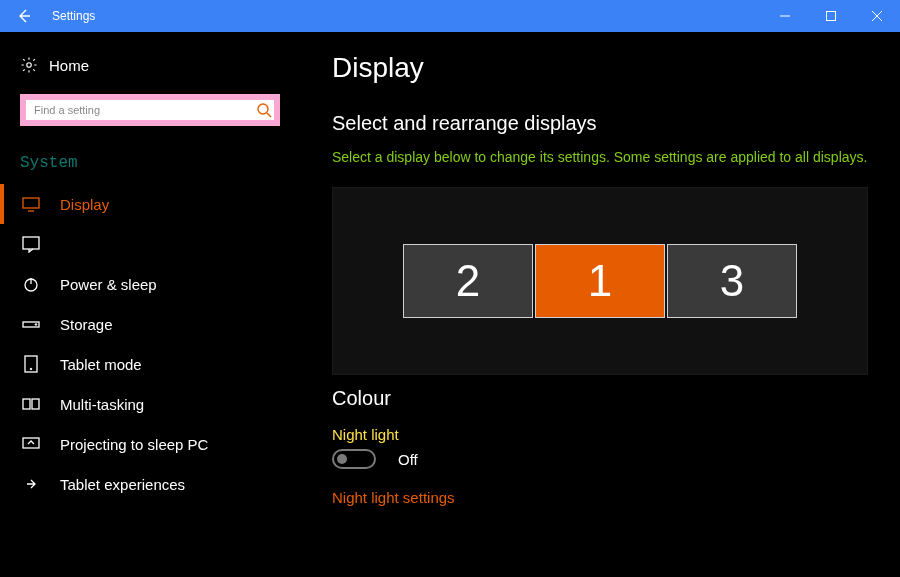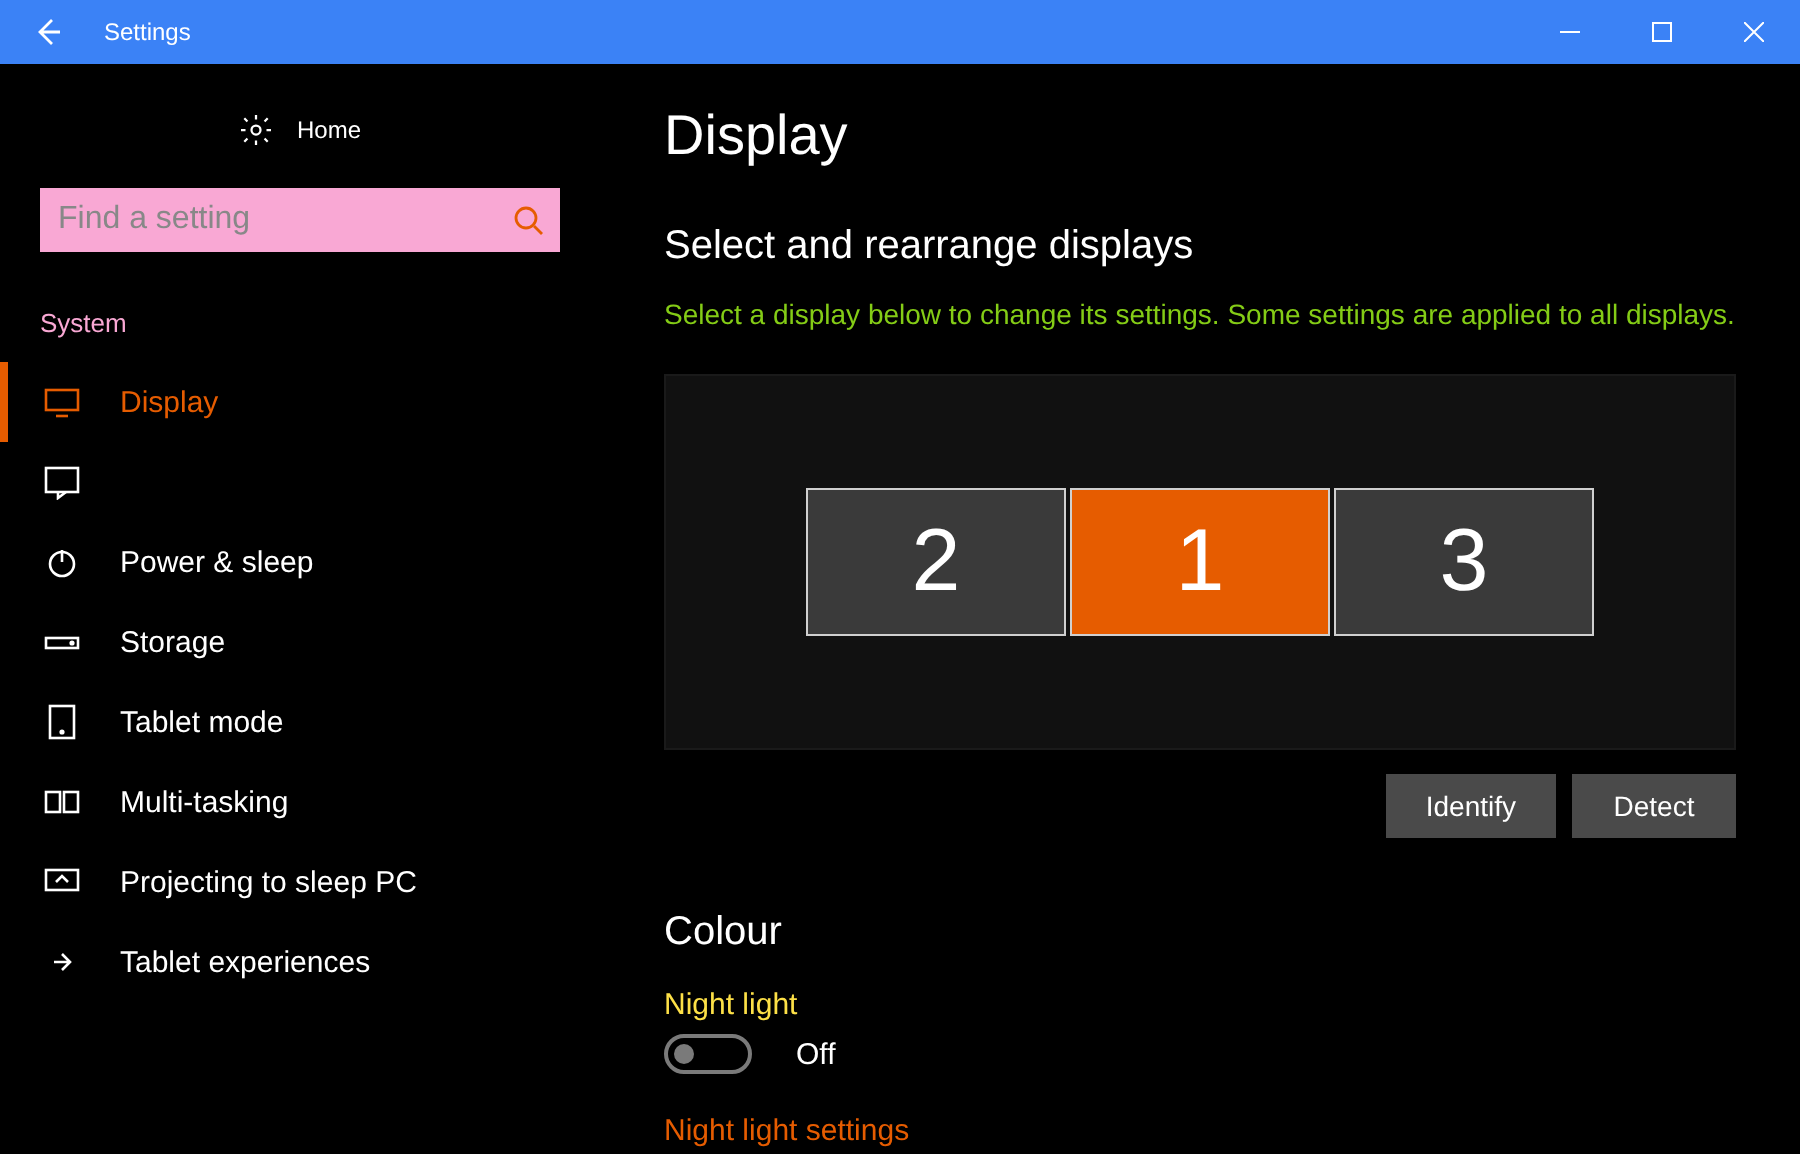--- a/index.html
+++ b/index.html
@@ -8,27 +8,27 @@
     .titlebar { height: 32px; background: #3b82f6; display: flex; align-items: center; }
     .back-btn { width: 48px; height: 32px; display: flex; align-items: center; justify-content: center; }
     .title { font-size: 12px; color: #fff; margin-left: 4px; }
     .win-controls { margin-left: auto; display: flex; }
     .win-btn { width: 46px; height: 32px; display: flex; align-items: center; justify-content: center; }
     .win-btn svg { display: block; }
 
     .content { display: flex; height: calc(100% - 32px); }
 
     .sidebar { width: 300px; padding: 24px 0 0 0; border-right: none; }
-    .home-row { display: flex; align-items: center; padding: 0 20px 20px 20px; gap: 11px; font-size: 12px; justify-content: center; }
+    .home-row { display: flex; align-items: center; padding: 0 20px 20px 20px; gap: 11px; font-size: 15px; }
     .gear { width: 18px; height: 18px; }
     .search-wrap { margin: 0 20px 24px 20px; position: relative; }
-    .search { width: 100%; height: 32px; border: 1px solid #f9a8d4; background: #f9a8d4; padding: 0 32px 0 8px; font-size: 16px; outline: none; color: #333; }
+    .search { width: 100%; height: 32px; border: 6px solid #f9a8d4; background: #ffffff; padding: 0 32px 0 8px; font-size: 11px; outline: none; color: #333; }
     .search::placeholder { color: #888; }
     .search-ico { position: absolute; right: 8px; top: 8px; }
-    .section-label { color: #f9a8d4; font-size: 13px; padding: 4px 20px 12px 20px; }
+    .section-label { color: #0f766e; font-size: 16px; padding: 4px 20px 12px 20px; font-family: Liberation Mono, monospace; }
 
     .nav { list-style: none; }
     .nav-item { display: flex; align-items: center; gap: 20px; padding: 11px 20px 11px 18px; font-size: 15px; cursor: pointer; border-left: 4px solid transparent; }
     .nav-item.active { border-left-color: #e65c00; color: #e65c00; }
     .nav-item .ico { width: 18px; height: 18px; flex-shrink: 0; display: flex; align-items: center; justify-content: center; }
     .nav-item.active svg { stroke: #e65c00; fill: none; }
     .nav-item svg { stroke: #fff; fill: none; }
 
     .main { flex: 1; padding: 20px 32px 0 32px; overflow: hidden; }
     .h1 { font-size: 28px; font-weight: 300; margin-bottom: 28px; }
@@ -182,24 +182,20 @@
           <span>2</span>
         </div>
       <div class="display-box selected">
           <span>1</span>
         </div>
       <div class="display-box">
           <span>3</span>
         </div>
     </div>
 
-    <div class="action-row">
-      <button class="btn">Identify</button>
-      <button class="btn">Detect</button>
-    </div>
 
     <section class="colour-section">
       <h2 class="h2">Colour</h2>
       <div class="night-label">Night light</div>
       <div class="toggle-row">
         <div class="toggle">
           <div class="toggle-knob"></div>
         </div>
         <span class="toggle-state">Off</span>
       </div>

